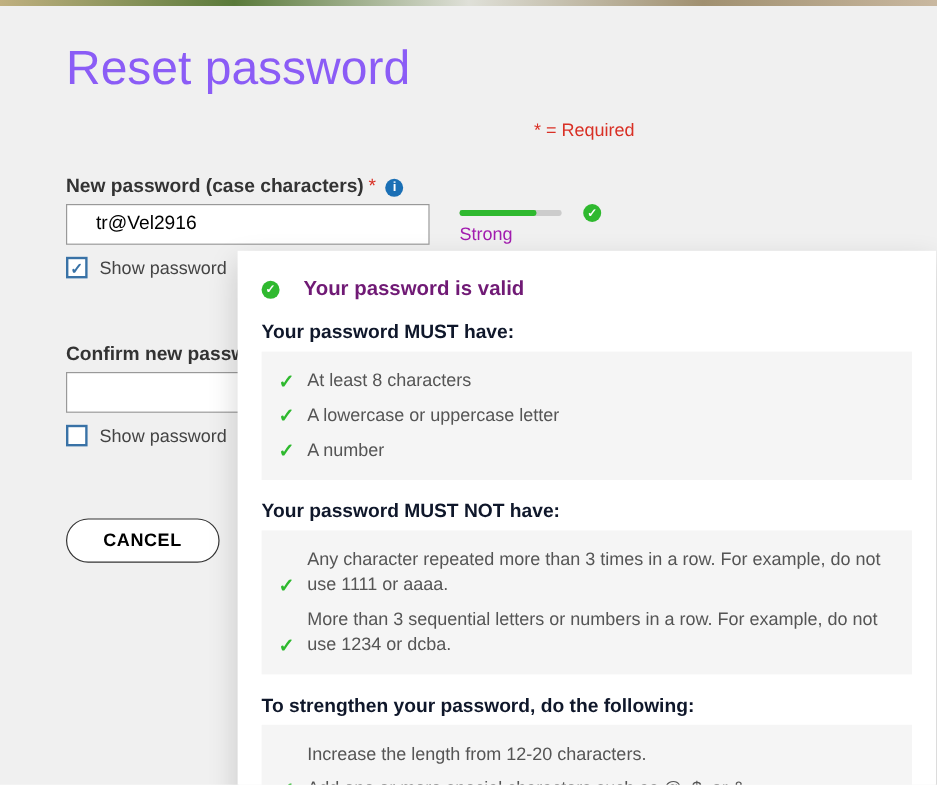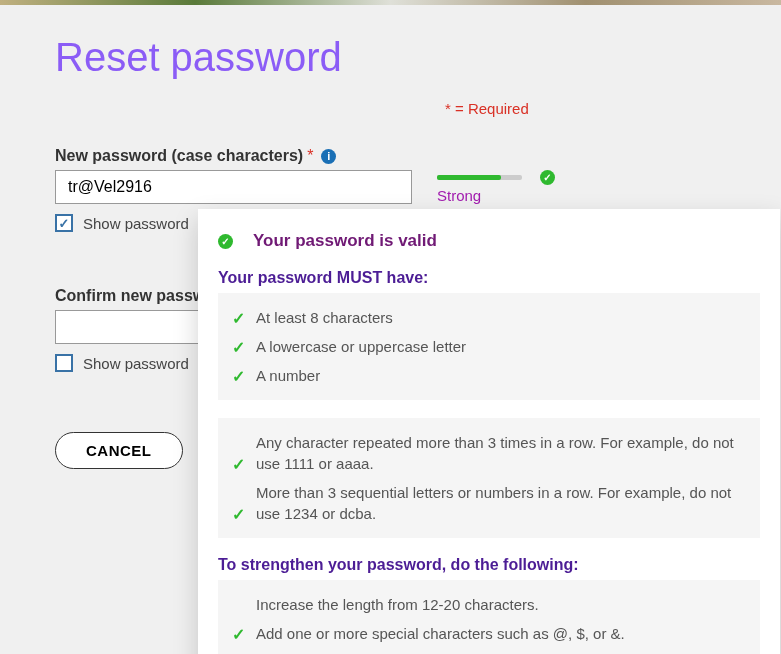--- a/index.html
+++ b/index.html
@@ -54,23 +54,23 @@
     font-weight: 700;
     font-style: normal;
     margin-left: 4px;
   }
   .input-row {
     display: flex;
     align-items: center;
     gap: 25px;
   }
   input[type="text"].pw {
-    width: 357px;
+    width: 303px;
     height: 34px;
-    padding: 4px 12px;
+    padding: 4px 24px;
     font-size: 16px;
     border: 1px solid #999;
     background: #fff;
   }
   .strength-wrap {
     display: flex;
     flex-direction: column;
     gap: 2px;
     position: relative;
   }
@@ -144,21 +144,21 @@
   }
   .valid-line {
     display: flex; align-items: center; gap: 20px;
     font-size: 17px;
     font-weight: 700;
     color: #701a75;
     margin-bottom: 18px;
   }
   .section-head {
     font-weight: 700;
-    color: #4c1d95;
+    color: #0f172a;
     font-size: 16px;
     margin-bottom: 6px;
   }
   .rule-box {
     background: #f5f5f5;
     padding: 10px 14px;
     margin-bottom: 18px;
   }
   .rule-line {
     display: flex;
@@ -244,20 +244,21 @@
     <div class="rule-line">
         <span class="tick"></span>
         <span>A lowercase or uppercase letter</span>
       </div>
     <div class="rule-line">
         <span class="tick"></span>
         <span>A number</span>
       </div>
   </div>
 
+  <div class="section-head">Your password MUST NOT have:</div>
   <div class="rule-box">
     <div class="rule-line">
         <span class="tick"></span>
         <span>Any character repeated more than 3 times in a row. For example, do not use 1111 or aaaa.</span>
       </div>
     <div class="rule-line">
         <span class="tick"></span>
         <span>More than 3 sequential letters or numbers in a row. For example, do not use 1234 or dcba.</span>
       </div>
   </div>

